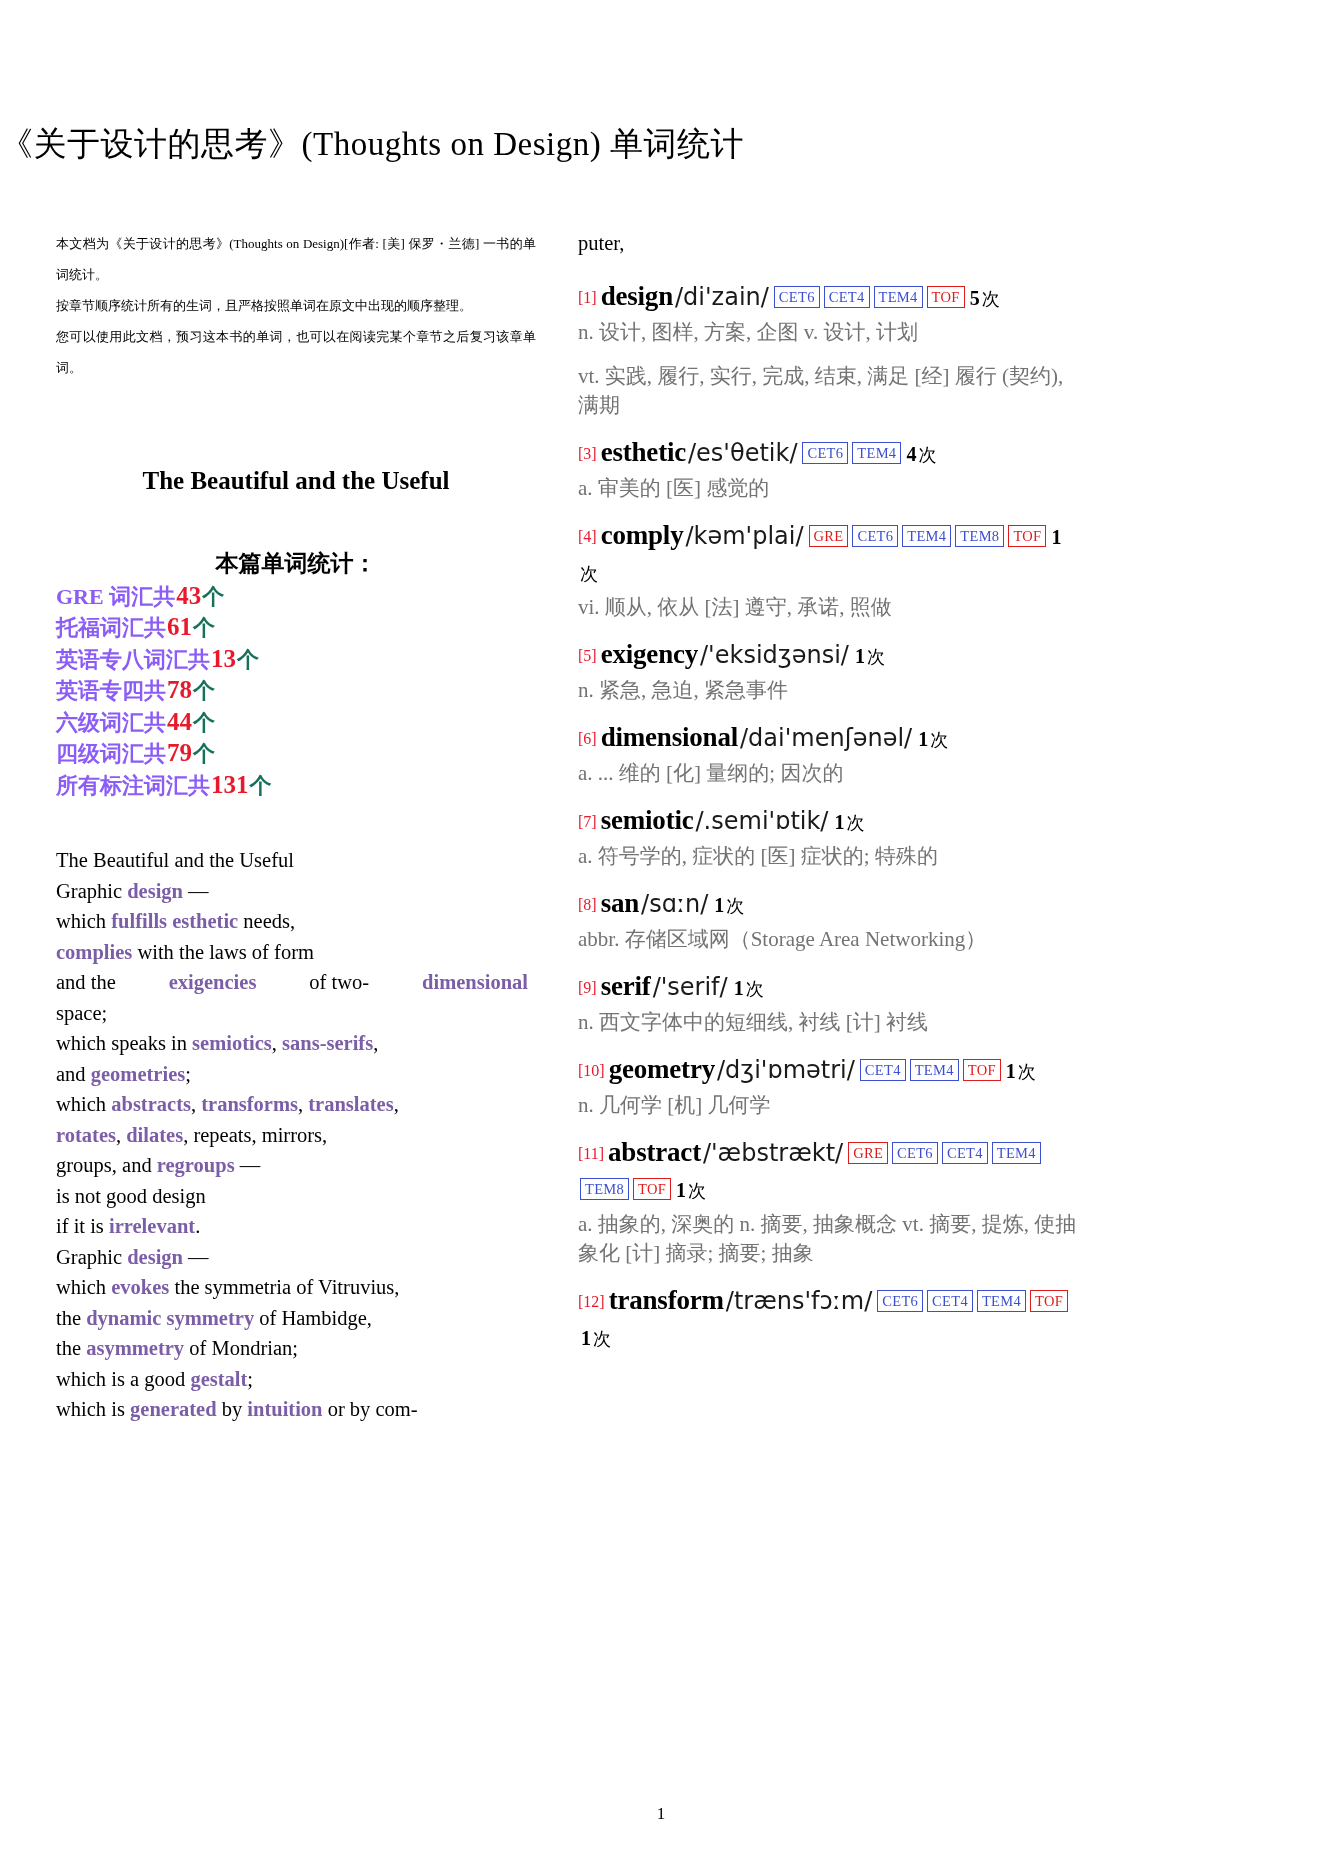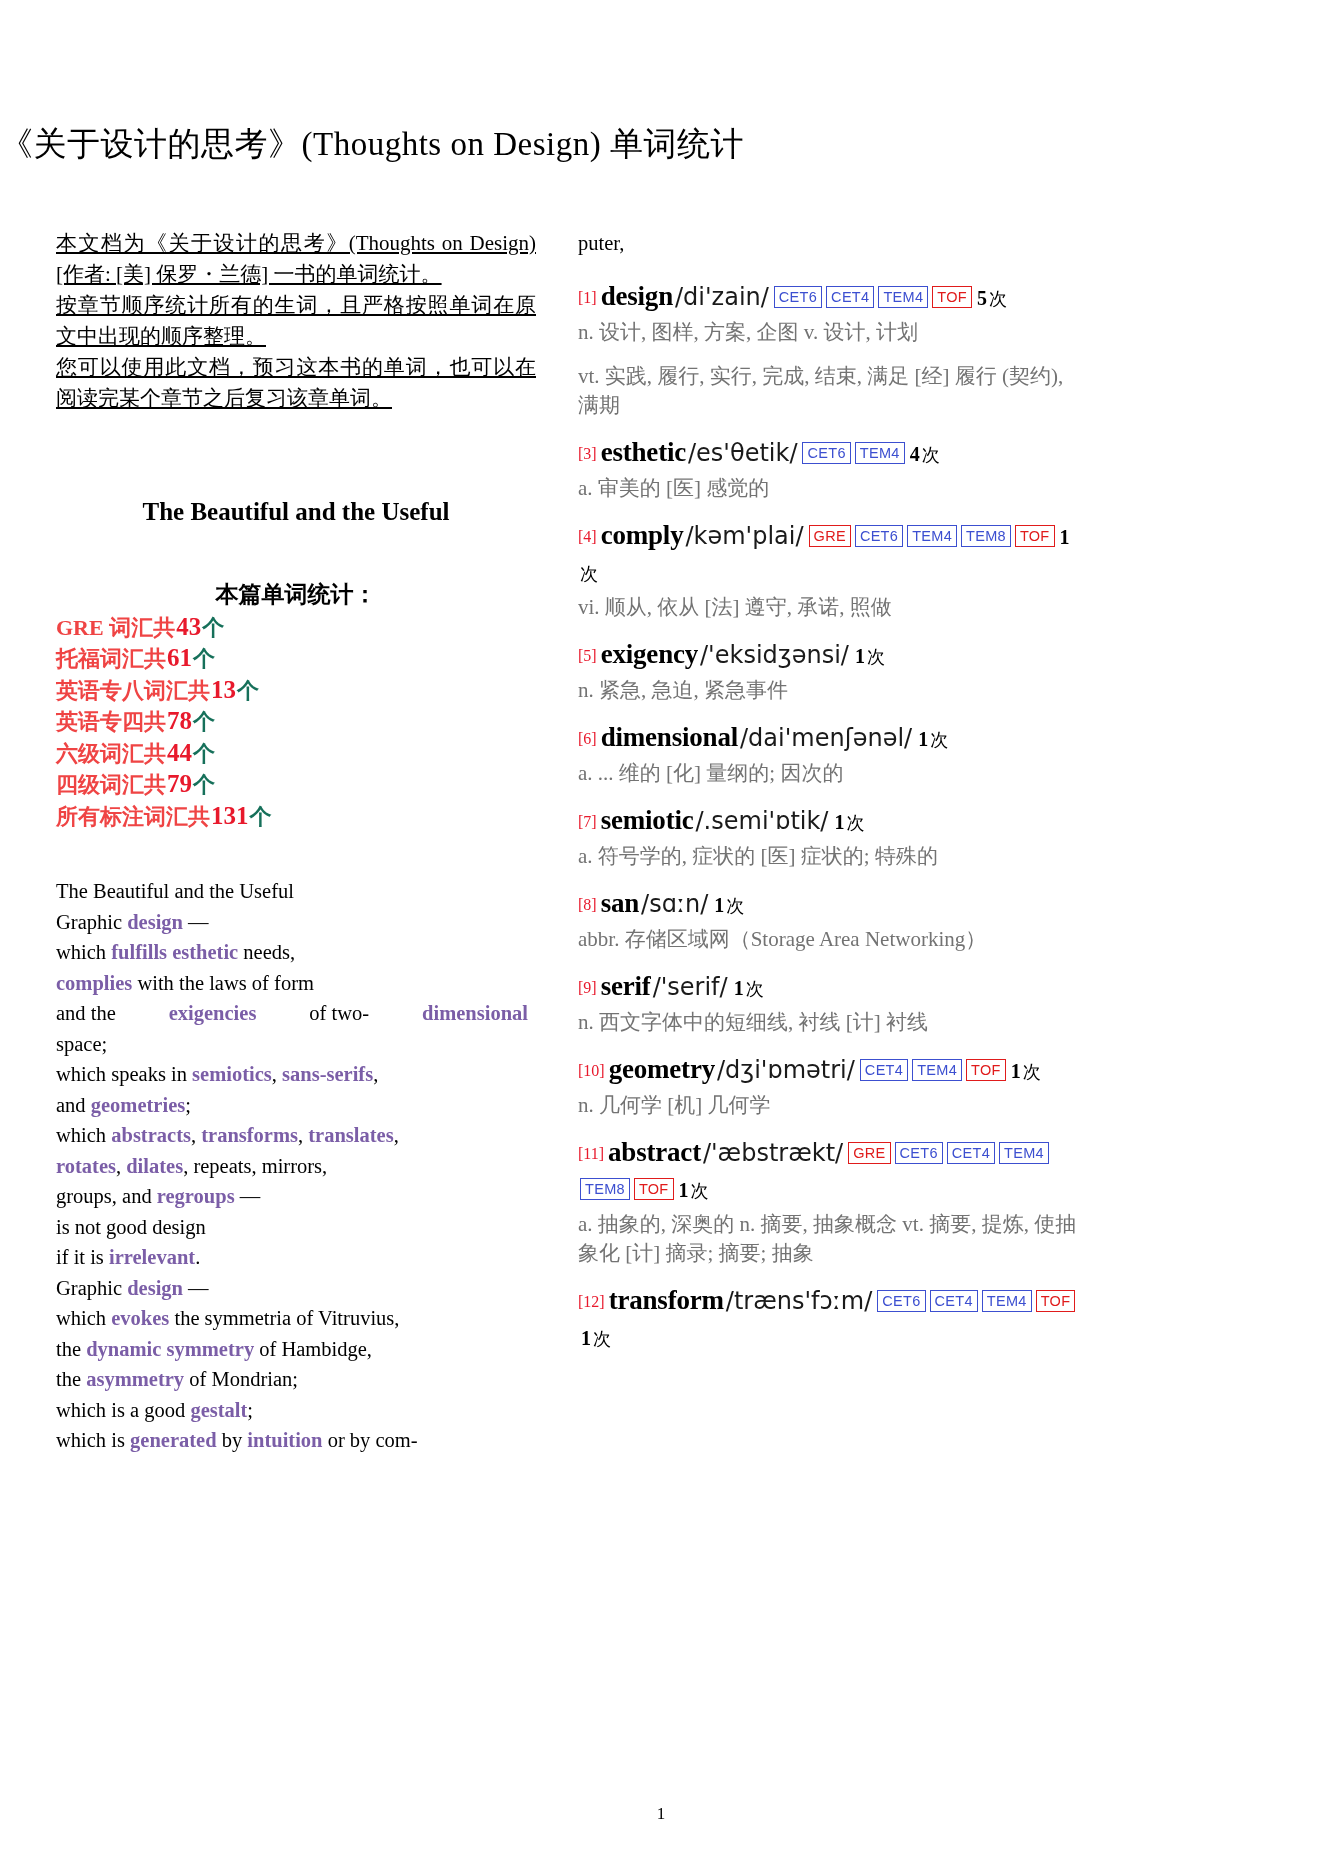--- a/index.html
+++ b/index.html
@@ -40,25 +40,24 @@
     box-sizing: border-box;
   }
   .col-right {
     width: 500px;
     margin-left: 42px;
     box-sizing: border-box;
   }
 
   
   .intro {
-    font-size: 21px;
+    font-size: 13px;
     line-height: 31px;
     text-align: justify;
     text-justify: inter-character;
-    text-decoration: underline;
   }
   .intro p { margin: 0; }
   .intro p.just { text-align: justify; }
 
   
   .chapter-title {
     text-align: center;
     font-size: 25px;
     font-weight: bold;
     margin: 0;
@@ -74,21 +73,21 @@
     line-height: 30.5px;
   }
   .stats-heading {
     font-weight: bold;
     font-size: 23px;
     color: #000000;
     margin-bottom: 1px;
     text-align: center;
   }
   .stat-line { white-space: nowrap; font-weight: bold; }
-  .stat-label { color: #ef4444; }
+  .stat-label { color: #8b5cf6; }
   .stat-num {
     color: #e8192c;
     font-size: 25px;
     font-weight: bold;
     padding: 0 1px;
   }
   .stat-unit { color: #16705a; }
 
   
   .poem {
@@ -131,21 +130,21 @@
     padding: 0 2px 0 4px;
   }
   .phon {
     font-family: "DejaVu Sans", "Liberation Sans", sans-serif;
     font-size: 24px;
     color: #1a1a1a;
     padding-right: 3px;
   }
   .tag {
     display: inline-block;
-    font-family: Liberation Sans, sans-serif;
+    font-family: Liberation Serif, serif;
     font-size: 14.5px;
     line-height: 16px;
     padding: 2px 4px 2px 4px;
     border: 1.4px solid #3c4fd0;
     color: #3c4fd0;
     margin: 0 2px;
     vertical-align: 3px;
     letter-spacing: 0.3px;
   }
   .tag.red {

